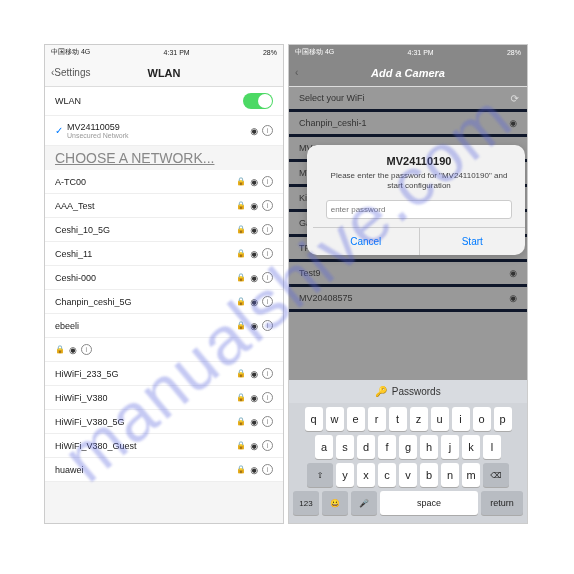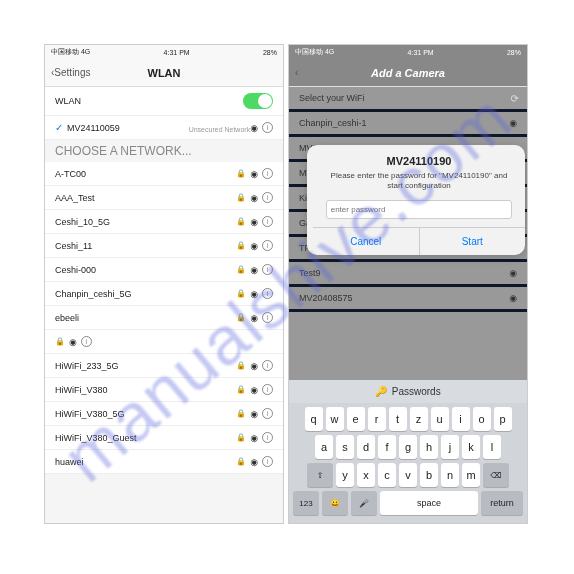--- a/index.html
+++ b/index.html
@@ -13,21 +13,21 @@
 .navbar .title { font-size: 11px; font-weight: 600; color: #222; }
 .section { background: #fff; }
 .row { display: flex; align-items: center; padding: 6px 10px; border-bottom: 1px solid #eee; background: #fff; min-height: 24px; }
 .row .check { width: 12px; color: #007aff; font-size: 10px; }
 .row .label { flex: 1; font-size: 9px; color: #222; }
 .row .sub { font-size: 7px; color: #999; }
 .row .icons { display: flex; align-items: center; gap: 4px; }
 .lock { font-size: 8px; color: #333; }
 .wifi-ic { font-size: 9px; color: #333; }
 .info-ic { width: 11px; height: 11px; border: 1px solid #888; border-radius: 50%; display: flex; align-items: center; justify-content: center; font-size: 7px; color: #888; }
-.section-header { padding: 4px 10px; font-size: 12px; color: #888; background: #f5f5f5; }
+.section-header { padding: 4px 10px; font-size: 14px; color: #888; background: #f5f5f5; text-decoration: underline; }
 .toggle { width: 30px; height: 16px; background: #4cd964; border-radius: 8px; position: relative; }
 .toggle::after { content: ''; position: absolute; right: 1px; top: 1px; width: 14px; height: 14px; background: #fff; border-radius: 50%; }
 
 .phone.dark .navbar, .phone.dark .statusbar { background: #888; color: #fff; }
 .phone.dark .navbar .title { color: #fff; font-style: italic; }
 .phone.dark { background: #999; }
 .darklist .row { background: #999; border-bottom: 3px solid #0f172a; color: #333; }
 .darklist .row .label { color: #333; }
 .refresh { position: absolute; right: 8px; font-size: 10px; color: #ddd; }
 .modal { position: absolute; top: 100px; left: 18px; right: 2px; background: #f2f2f2; border-radius: 10px; padding: 10px 0 0 6px; text-align: center; z-index: 10; box-shadow: 0 2px 10px rgba(0,0,0,0.2); }
@@ -37,21 +37,21 @@
 .modal .btns { display: flex; border-top: 1px solid #ccc; }
 .modal .btn { flex: 1; padding: 8px; font-size: 10px; color: #007aff; }
 .modal .btn:first-child { border-right: 1px solid #ccc; }
 .pwbar { background: #d8dbe0; padding: 6px; text-align: center; font-size: 10px; color: #333; display: flex; align-items: center; justify-content: center; gap: 4px; }
 .keyboard { background: #d1d4d9; padding: 4px; }
 .krow { display: flex; gap: 3px; margin-bottom: 4px; justify-content: center; }
 .key { background: #fff; border-radius: 3px; box-shadow: 0 1px 0 #aaa; min-width: 18px; height: 24px; display: flex; align-items: center; justify-content: center; font-size: 11px; color: #222; }
 .key.wide { min-width: 26px; background: #b8bcc2; font-size: 8px; }
 .key.space { flex: 1; font-size: 9px; }
 .key.ret { min-width: 42px; background: #b8bcc2; font-size: 9px; }
-.label-col { display: flex; flex-direction: row; flex: 1; align-items: flex-end; }
+.label-col { display: flex; flex-direction: column; flex: 1; }
 </style>
 </head>
 <body>
 
 <div class="watermark">manualshive.com</div>
 
 <div class="screens">
 
 <div class="phone">
   <div class="statusbar">

